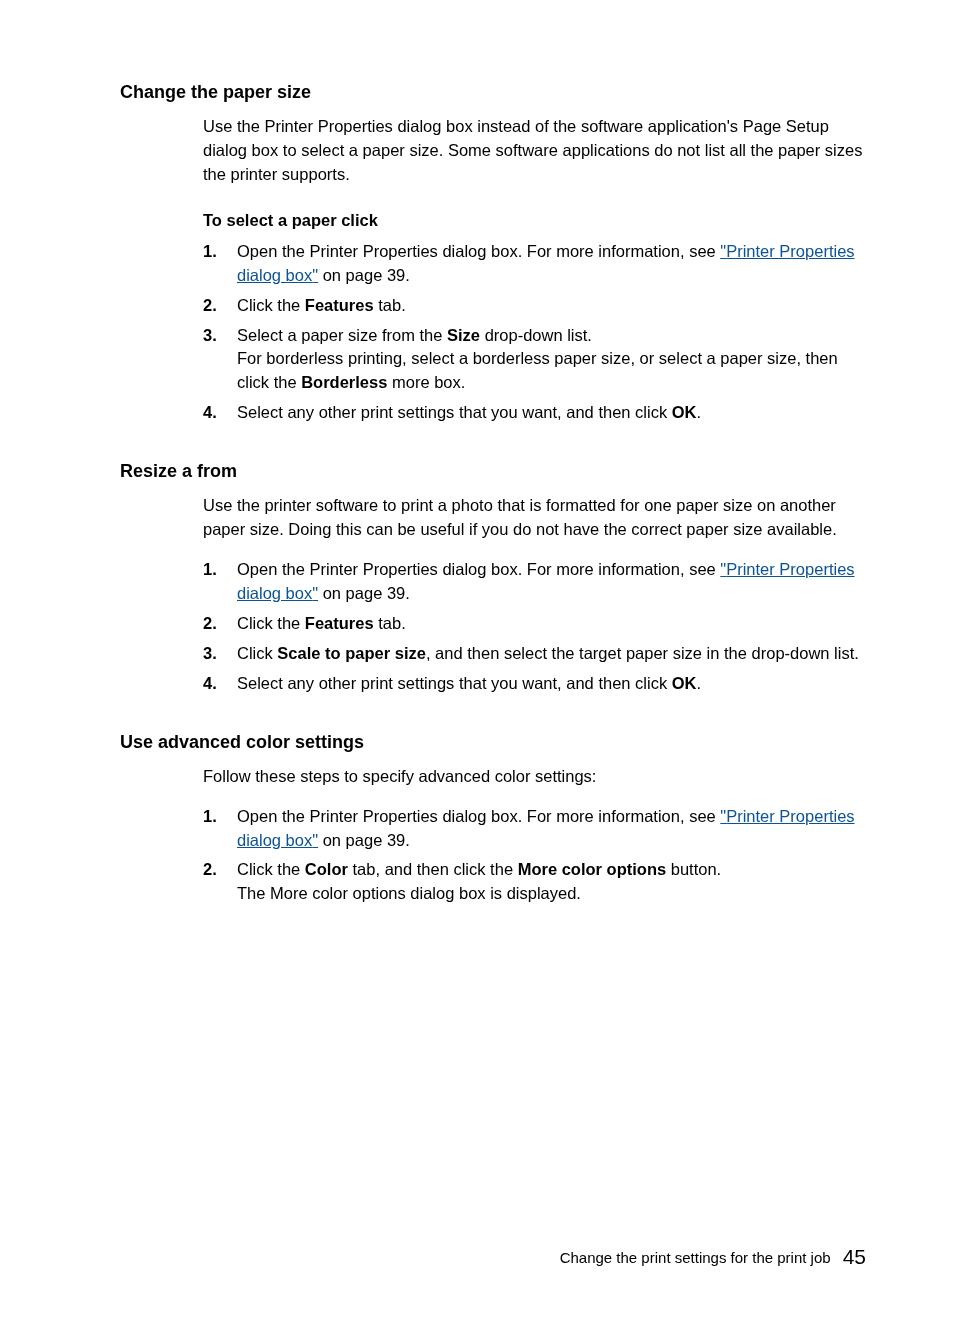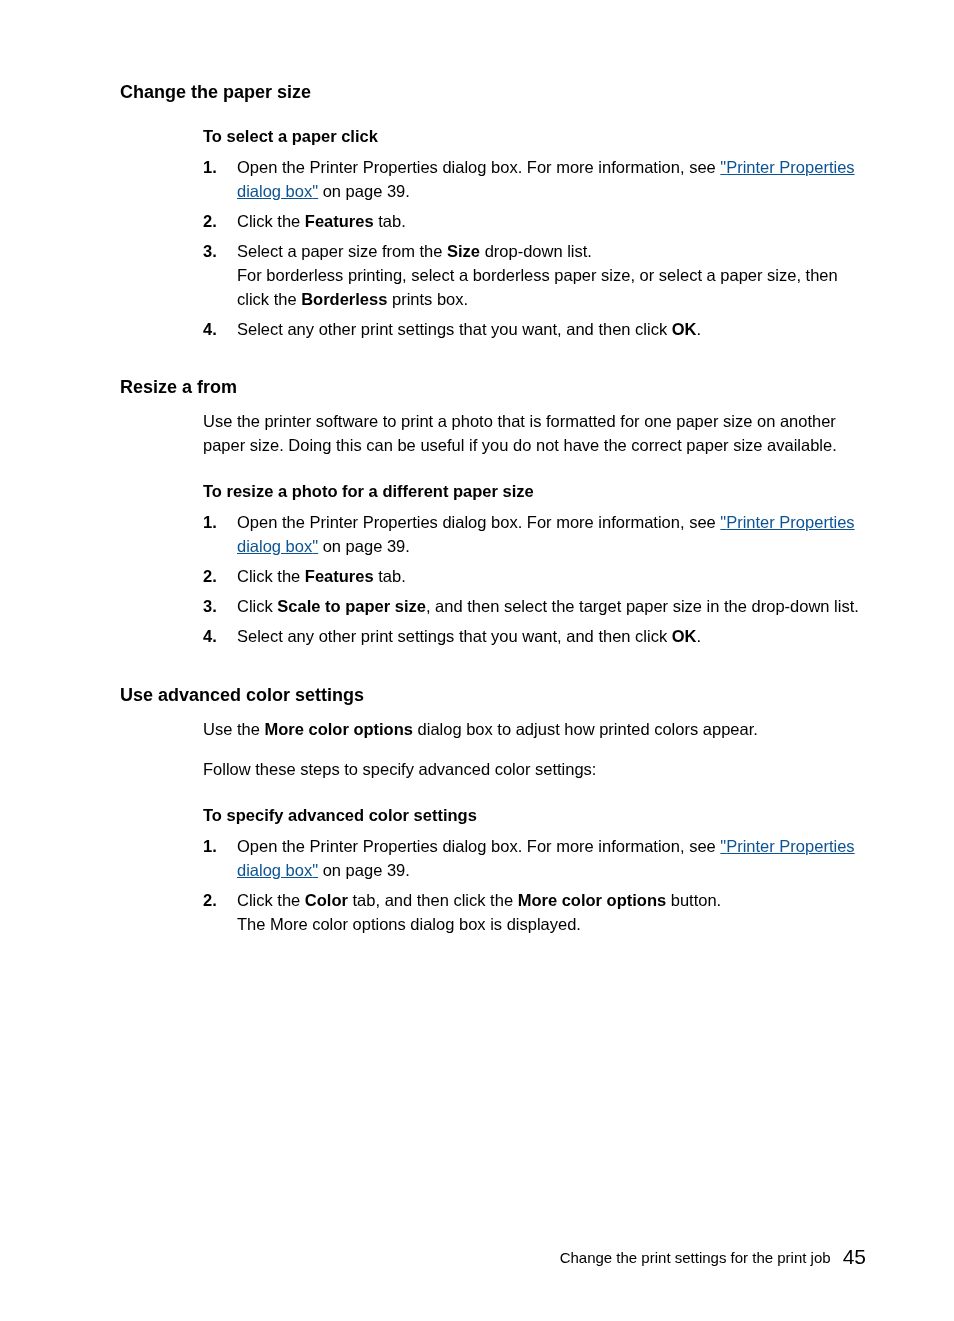--- a/index.html
+++ b/index.html
@@ -79,45 +79,45 @@
       font-size: 21px;
     }
   </style>
 </head>
 <body>
 
 <div class="page-content">
 
   <div class="section">
     <h2 class="section-heading">Change the paper size</h2>
+    <p class="body-text">Use the Printer Properties dialog box instead of the software application's Page Setup dialog box to select a paper size. Some software applications do not list all the paper sizes the printer supports.</p>
     <p class="subheading">To select a paper click</p>
     <ol>
       <li>
         <span class="list-number">1.</span>
         <span class="list-content"><span>Open the Printer Properties dialog box. For more information, see </span><span class="link"><span>"</span><span>Printer Properties dialog box</span><span>"</span></span><span> on page 39.</span></span>
       </li>
       <li>
         <span class="list-number">2.</span>
         <span class="list-content"><span>Click the </span><span class="bold">Features</span><span> tab.</span></span>
       </li>
       <li>
         <span class="list-number">3.</span>
-        <span class="list-content"><span>Select a paper size from the </span><span class="bold">Size</span><span> drop-down list.</span><br><span>For borderless printing, select a borderless paper size, or select a paper size, then click the </span><span class="bold">Borderless</span><span> prints box.</span></span>
+        <span class="list-content"><span>Select a paper size from the </span><span class="bold">Size</span><span> drop-down list.</span><br><span>For borderless printing, select a borderless paper size, or select a paper size, then click the </span><span class="bold">Borderless</span><span> more box.</span></span>
       </li>
       <li>
         <span class="list-number">4.</span>
         <span class="list-content"><span>Select any other print settings that you want, and then click </span><span class="bold">OK</span><span>.</span></span>
       </li>
     </ol>
   </div>
 
   <div class="section">
     <h2 class="section-heading">Resize a from</h2>
     <p class="body-text">Use the printer software to print a photo that is formatted for one paper size on another paper size. Doing this can be useful if you do not have the correct paper size available.</p>
-    <p class="subheading">To resize a photo for a different paper size</p>
     <ol>
       <li>
         <span class="list-number">1.</span>
         <span class="list-content"><span>Open the Printer Properties dialog box. For more information, see </span><span class="link"><span>"</span><span>Printer Properties dialog box</span><span>"</span></span><span> on page 39.</span></span>
       </li>
       <li>
         <span class="list-number">2.</span>
         <span class="list-content"><span>Click the </span><span class="bold">Features</span><span> tab.</span></span>
       </li>
       <li>
@@ -126,23 +126,21 @@
       </li>
       <li>
         <span class="list-number">4.</span>
         <span class="list-content"><span>Select any other print settings that you want, and then click </span><span class="bold">OK</span><span>.</span></span>
       </li>
     </ol>
   </div>
 
   <div class="section">
     <h2 class="section-heading">Use advanced color settings</h2>
-    <p class="body-text"><span>Use the </span><span class="bold">More color options</span><span> dialog box to adjust how printed colors appear.</span></p>
     <p class="body-text">Follow these steps to specify advanced color settings:</p>
-    <p class="subheading">To specify advanced color settings</p>
     <ol>
       <li>
         <span class="list-number">1.</span>
         <span class="list-content"><span>Open the Printer Properties dialog box. For more information, see </span><span class="link"><span>"</span><span>Printer Properties dialog box</span><span>"</span></span><span> on page 39.</span></span>
       </li>
       <li>
         <span class="list-number">2.</span>
         <span class="list-content"><span>Click the </span><span class="bold">Color</span><span> tab, and then click the </span><span class="bold">More color options</span><span> button.</span><br><span>The More color options dialog box is displayed.</span></span>
       </li>
     </ol>

